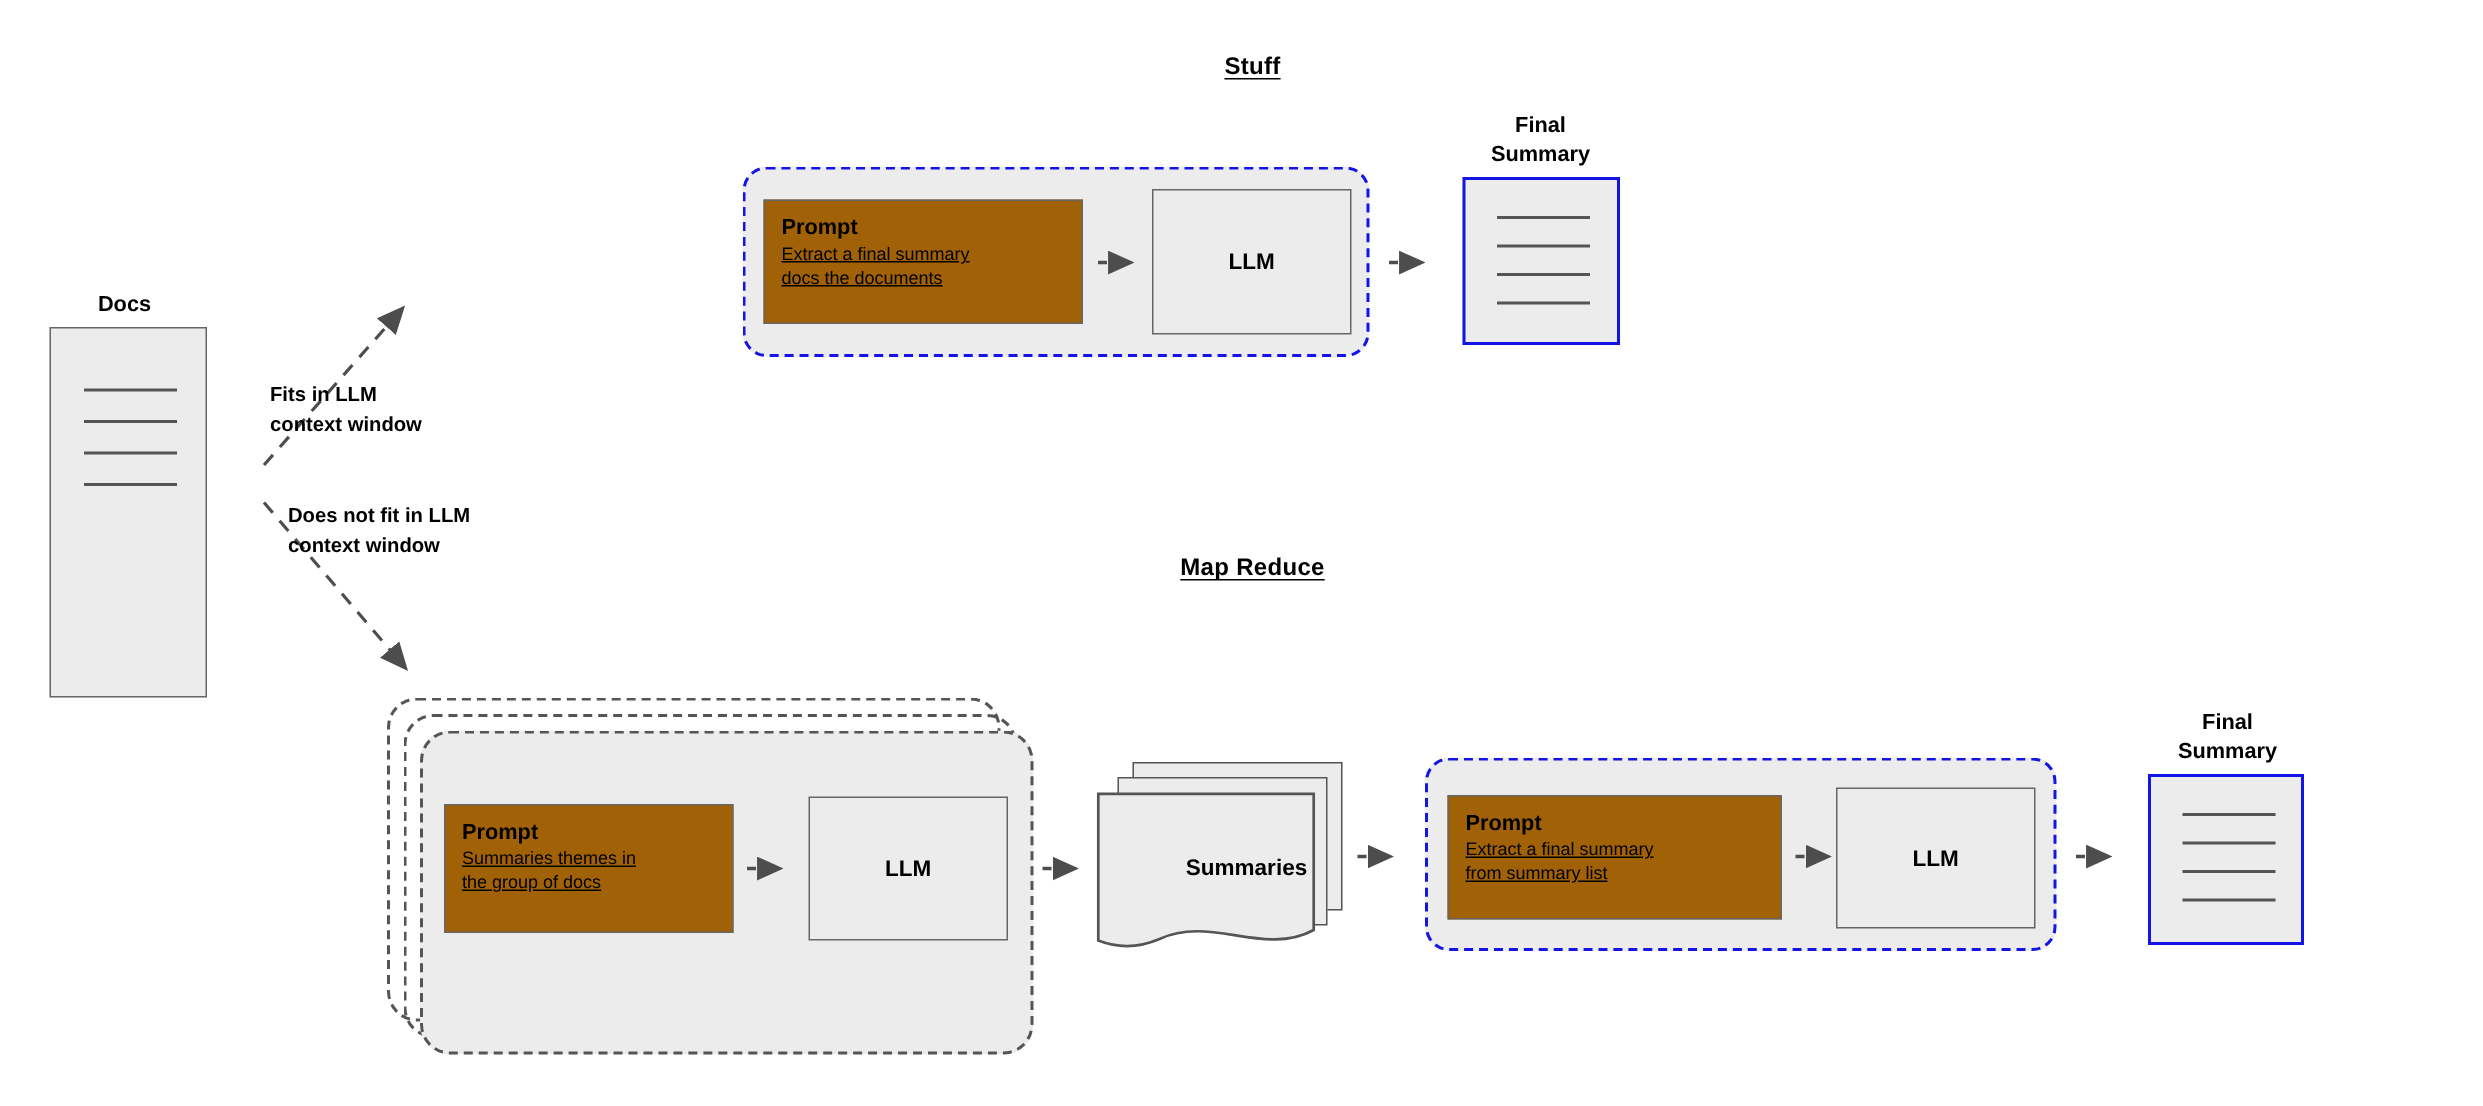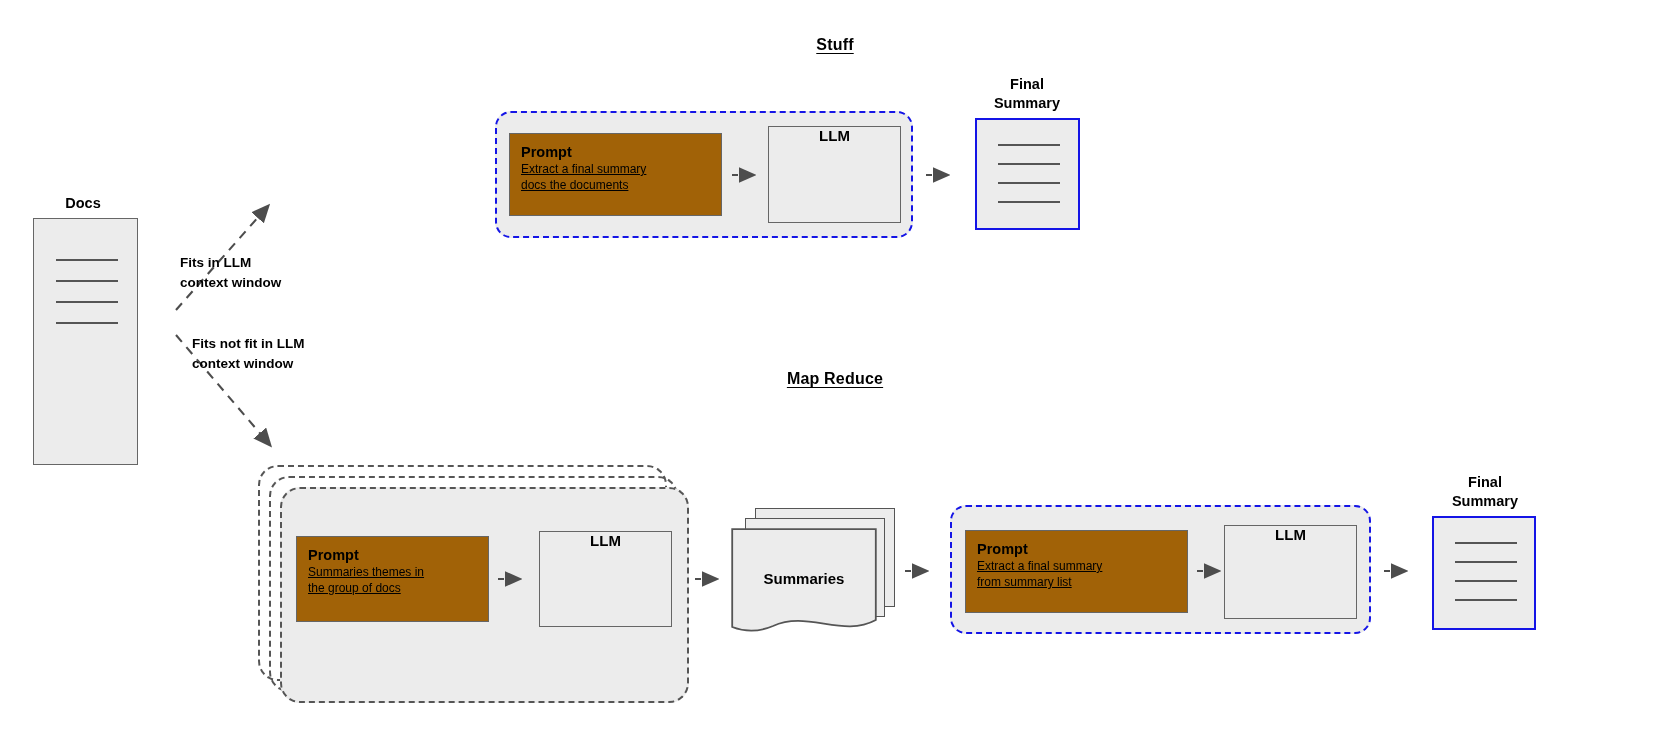--- a/index.html
+++ b/index.html
@@ -76,21 +76,21 @@
     font-size: 12px;
     font-weight: normal;
     line-height: 1.32;
     text-decoration: underline;
   }
   .llm-box {
     background: #ececec;
     border: 1.6px solid #666666;
     box-sizing: border-box;
     display: flex;
-    align-items: flex-start;
+    align-items: center;
     justify-content: center;
     font-size: 15px;
     font-weight: bold;
   }
 
   
   .blue-group {
     background: #ececec;
     border: 2.2px dashed #1414e6;
     border-radius: 16px;
@@ -107,20 +107,21 @@
   
   .summary-sheet {
     background: #ececec;
     border: 1.6px solid #555555;
     box-sizing: border-box;
   }
   .summaries-label {
     font-size: 15px;
     font-weight: bold;
     white-space: nowrap;
+    padding-left: 27px;
   }
 
   svg { display: block; overflow: visible; }
 </style>
 </head>
 <body>
 
 <div id="canvas">
 
   <div class="abs caption" style="left:23px; top:194px; width:120px;">Docs</div>
@@ -141,21 +142,21 @@
     <path d="M16,130 L108,26" stroke="#4d4d4d" stroke-width="2.1" fill="none" stroke-dasharray="9 7" marker-end="url(#arrowDark)"></path>
     <path d="M16,155 L110,265" stroke="#4d4d4d" stroke-width="2.1" fill="none" stroke-dasharray="9 7" marker-end="url(#arrowDark)"></path>
   </svg>
 
   <div class="abs edge-label" style="left:180px; top:253px; width:190px;">
     <div>Fits in LLM</div>
     <div>context window</div>
   </div>
 
   <div class="abs edge-label" style="left:192px; top:334px; width:196px;">
-    <div>Fits not fit in LLM</div>
+    <div>Does not fit in LLM</div>
     <div>context window</div>
   </div>
 
   <div class="abs section-title" style="left:735px; top:36px; width:200px;">Stuff</div>
 
   <div class="abs blue-group" style="left:495px; top:111px; width:418px; height:127px;"></div>
 
   <div class="abs prompt-box" style="left:509px; top:133px; width:213px; height:83px;">
     <div class="prompt-title">Prompt</div>
     <div class="prompt-body">Extract a final summary</div>

